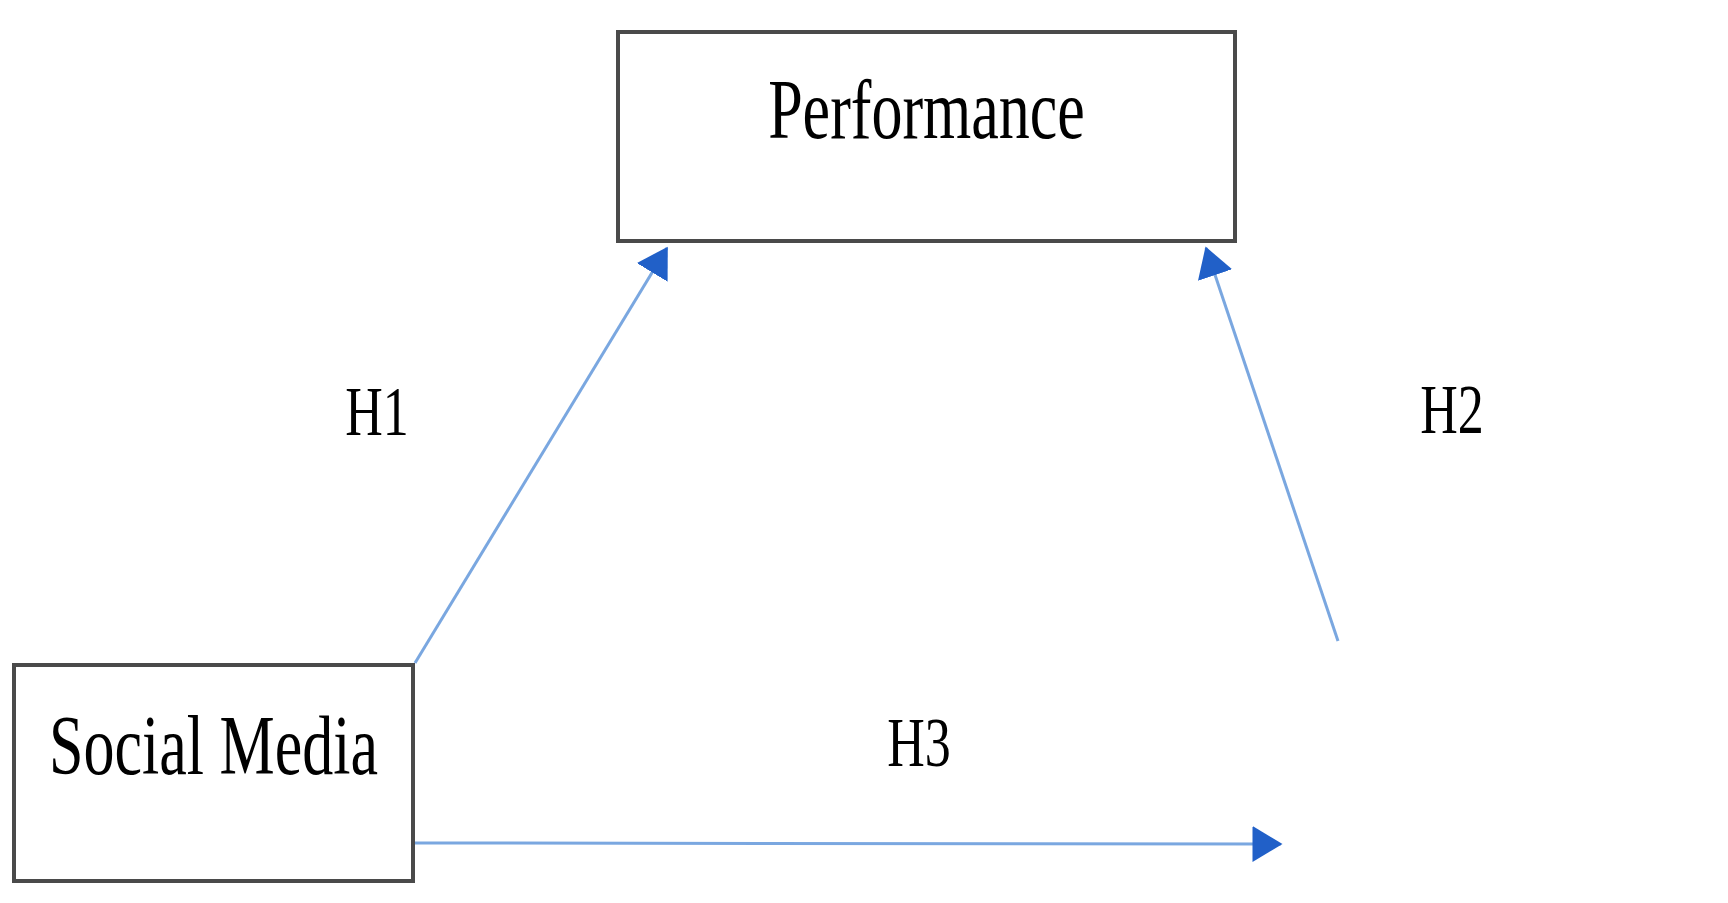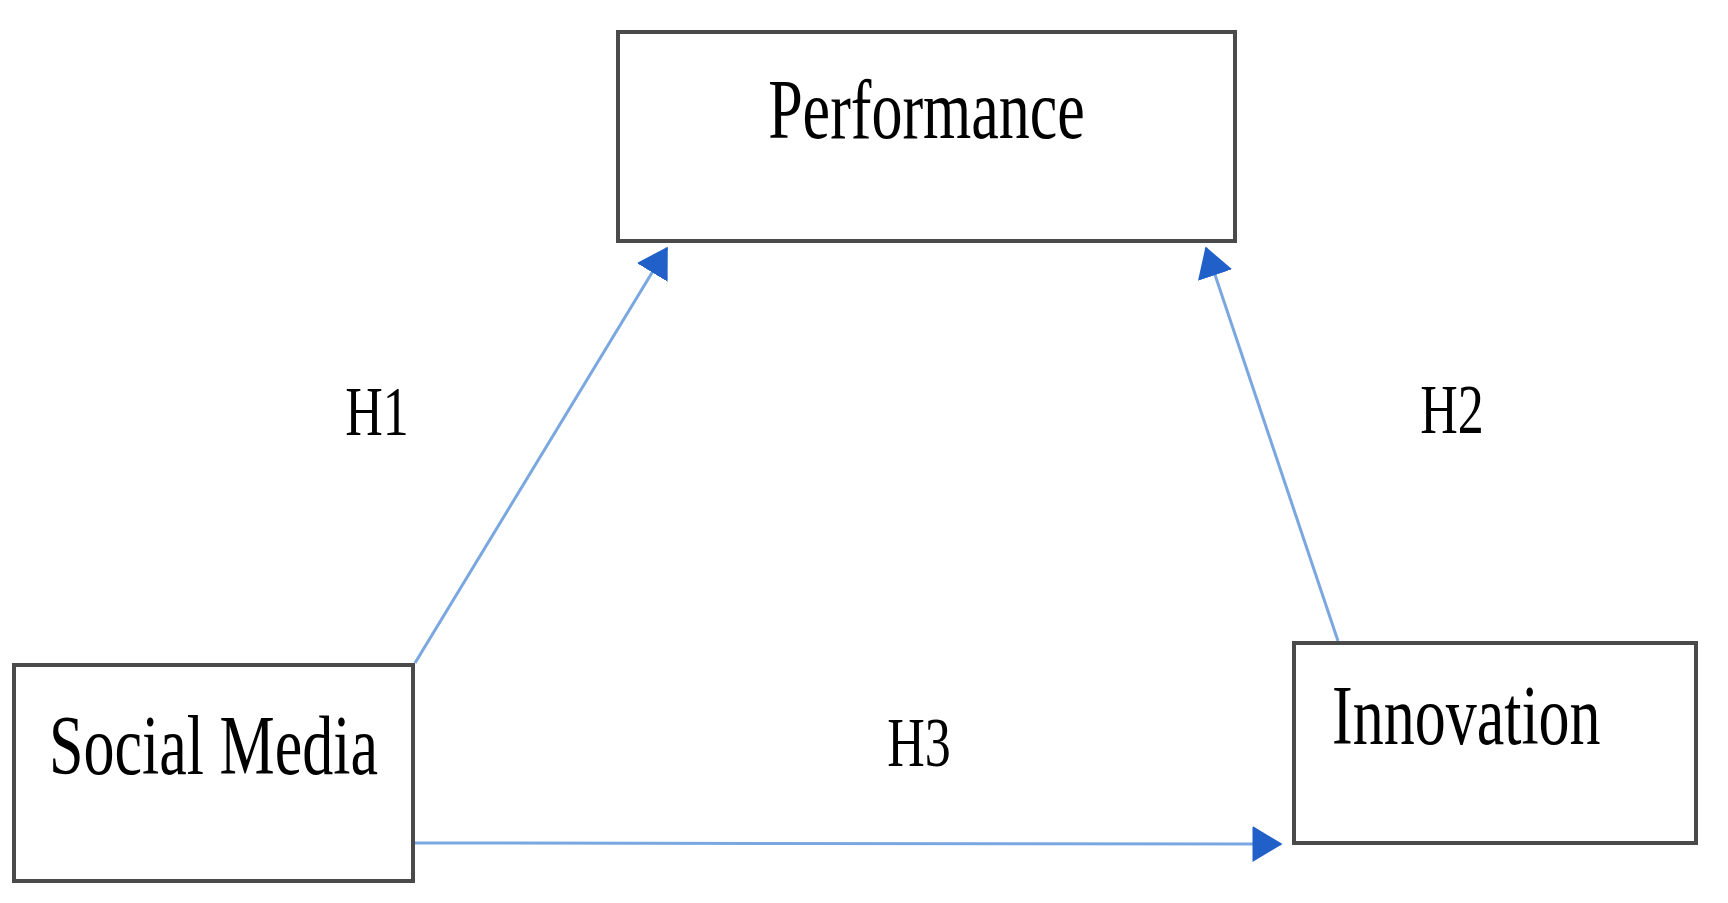--- a/index.html
+++ b/index.html
@@ -93,23 +93,20 @@
   </svg>
 
   <div class="node node-performance">
     <span class="node-label">Performance</span>
   </div>
 
   <div class="node node-social-media">
     <span class="node-label">Social Media</span>
   </div>
 
-  <div class="node node-innovation">
-    <span class="node-label">Innovation</span>
-  </div>
 
   <div class="edge-label edge-label-h1">H1</div>
 
   <div class="edge-label edge-label-h2">H2</div>
 
   <div class="edge-label edge-label-h3">H3</div>
 
 </div>
 
 </body></html>

